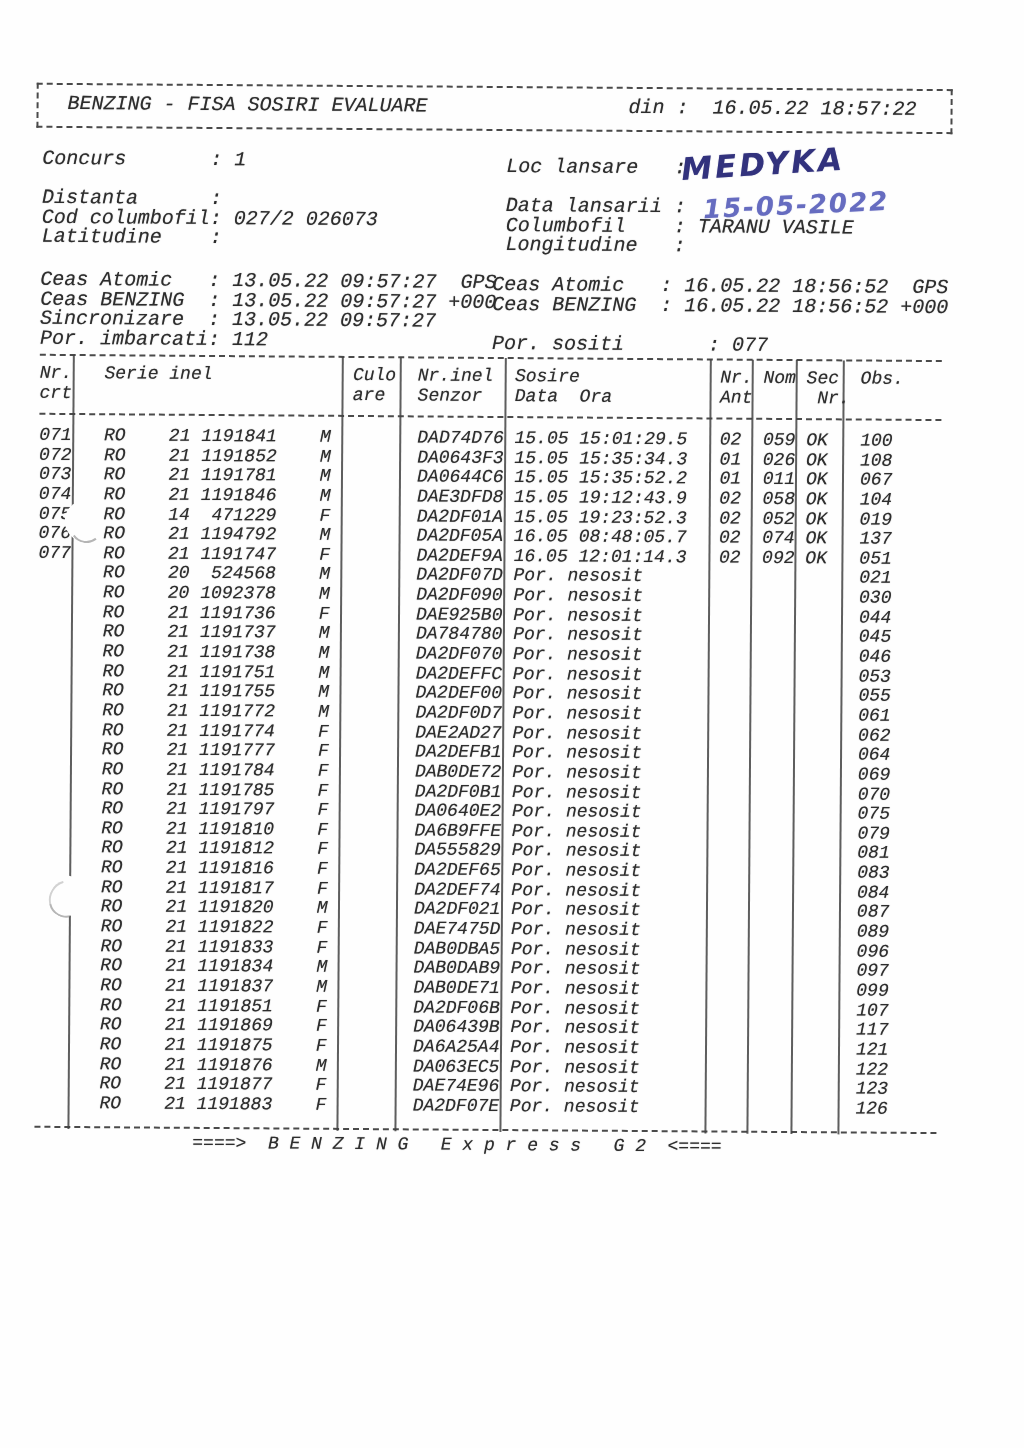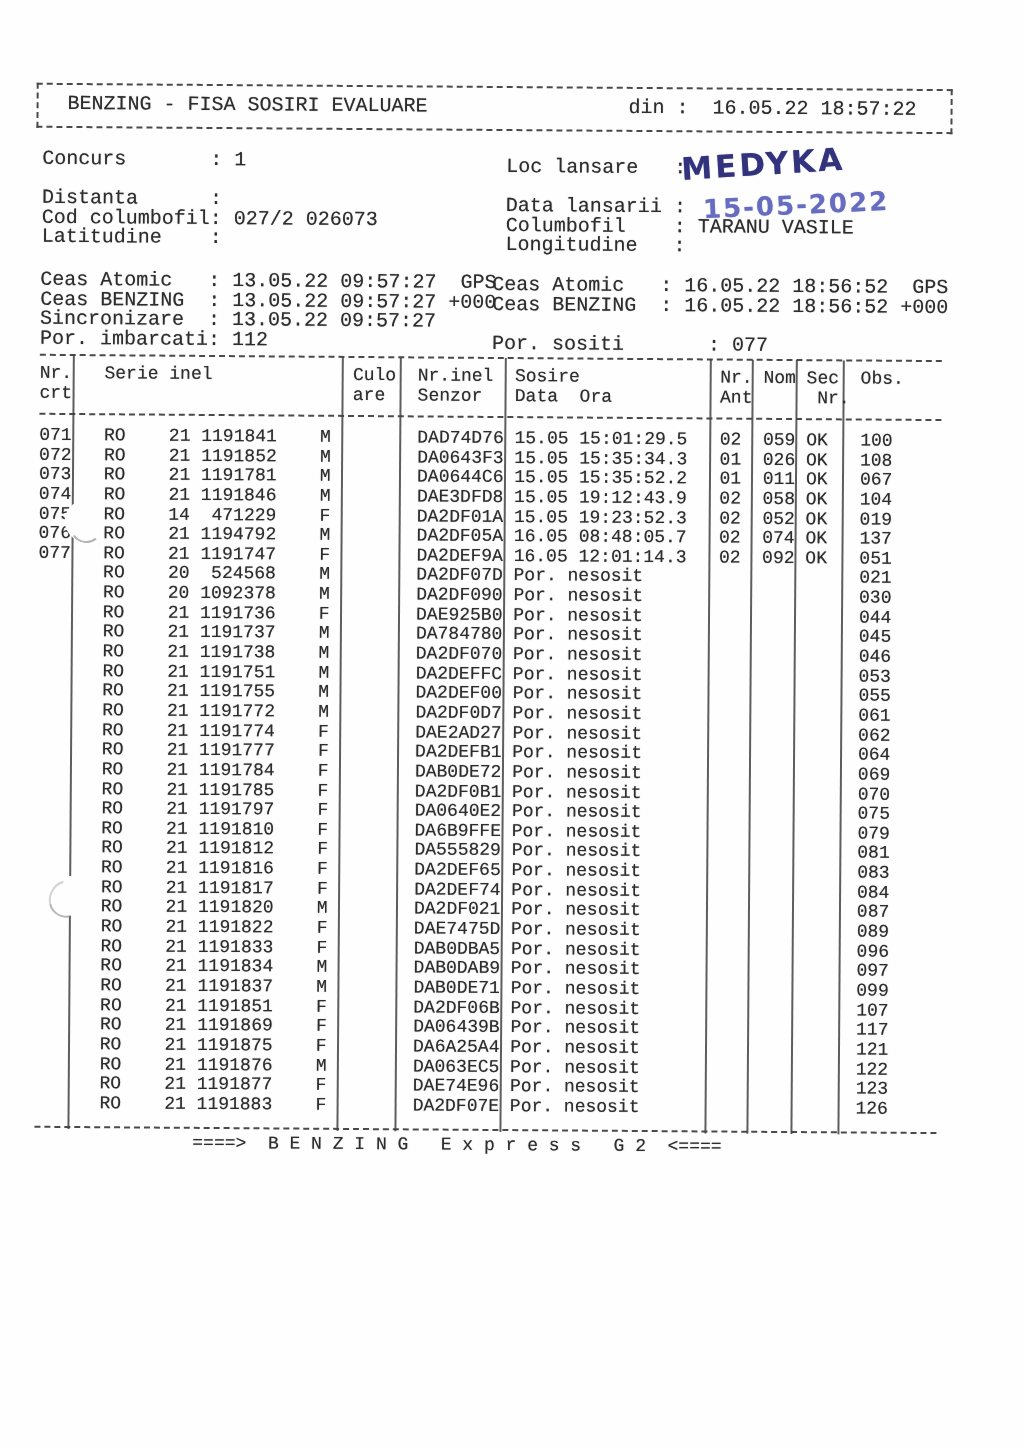--- a/index.html
+++ b/index.html
@@ -1,17 +1,17 @@
 <!DOCTYPE html>
 <html><head>
 <meta charset="utf-8">
 <style>
   html,body{margin:0;padding:0;background:#ffffff;}
   .paper{position:relative;width:1024px;height:1448px;background:#fefefe;overflow:hidden;
-         font-family:"Liberation Mono",monospace;color:#2d2d2d;}
+         font-family:"Liberation Mono",monospace;color:#2d2d2d;font-style:italic;}
   .content{position:absolute;left:0;top:0;width:1024px;height:1448px;
            transform:rotate(.4deg);transform-origin:500px 620px;}
   .mono{position:absolute;margin:0;white-space:pre;
         font-family:"Liberation Mono",monospace;color:#2d2d2d;
         text-shadow:0 0 1px rgba(45,45,45,.55);}
   .upper{font-size:20px;line-height:19.6px;}
   .tbl{font-size:18px;line-height:19.65px;}
   .hbox{position:absolute;left:33px;top:86px;width:912px;height:41px;
         border:2px dashed #4a4a4a;}
   .hbox .mono{top:9px;}

